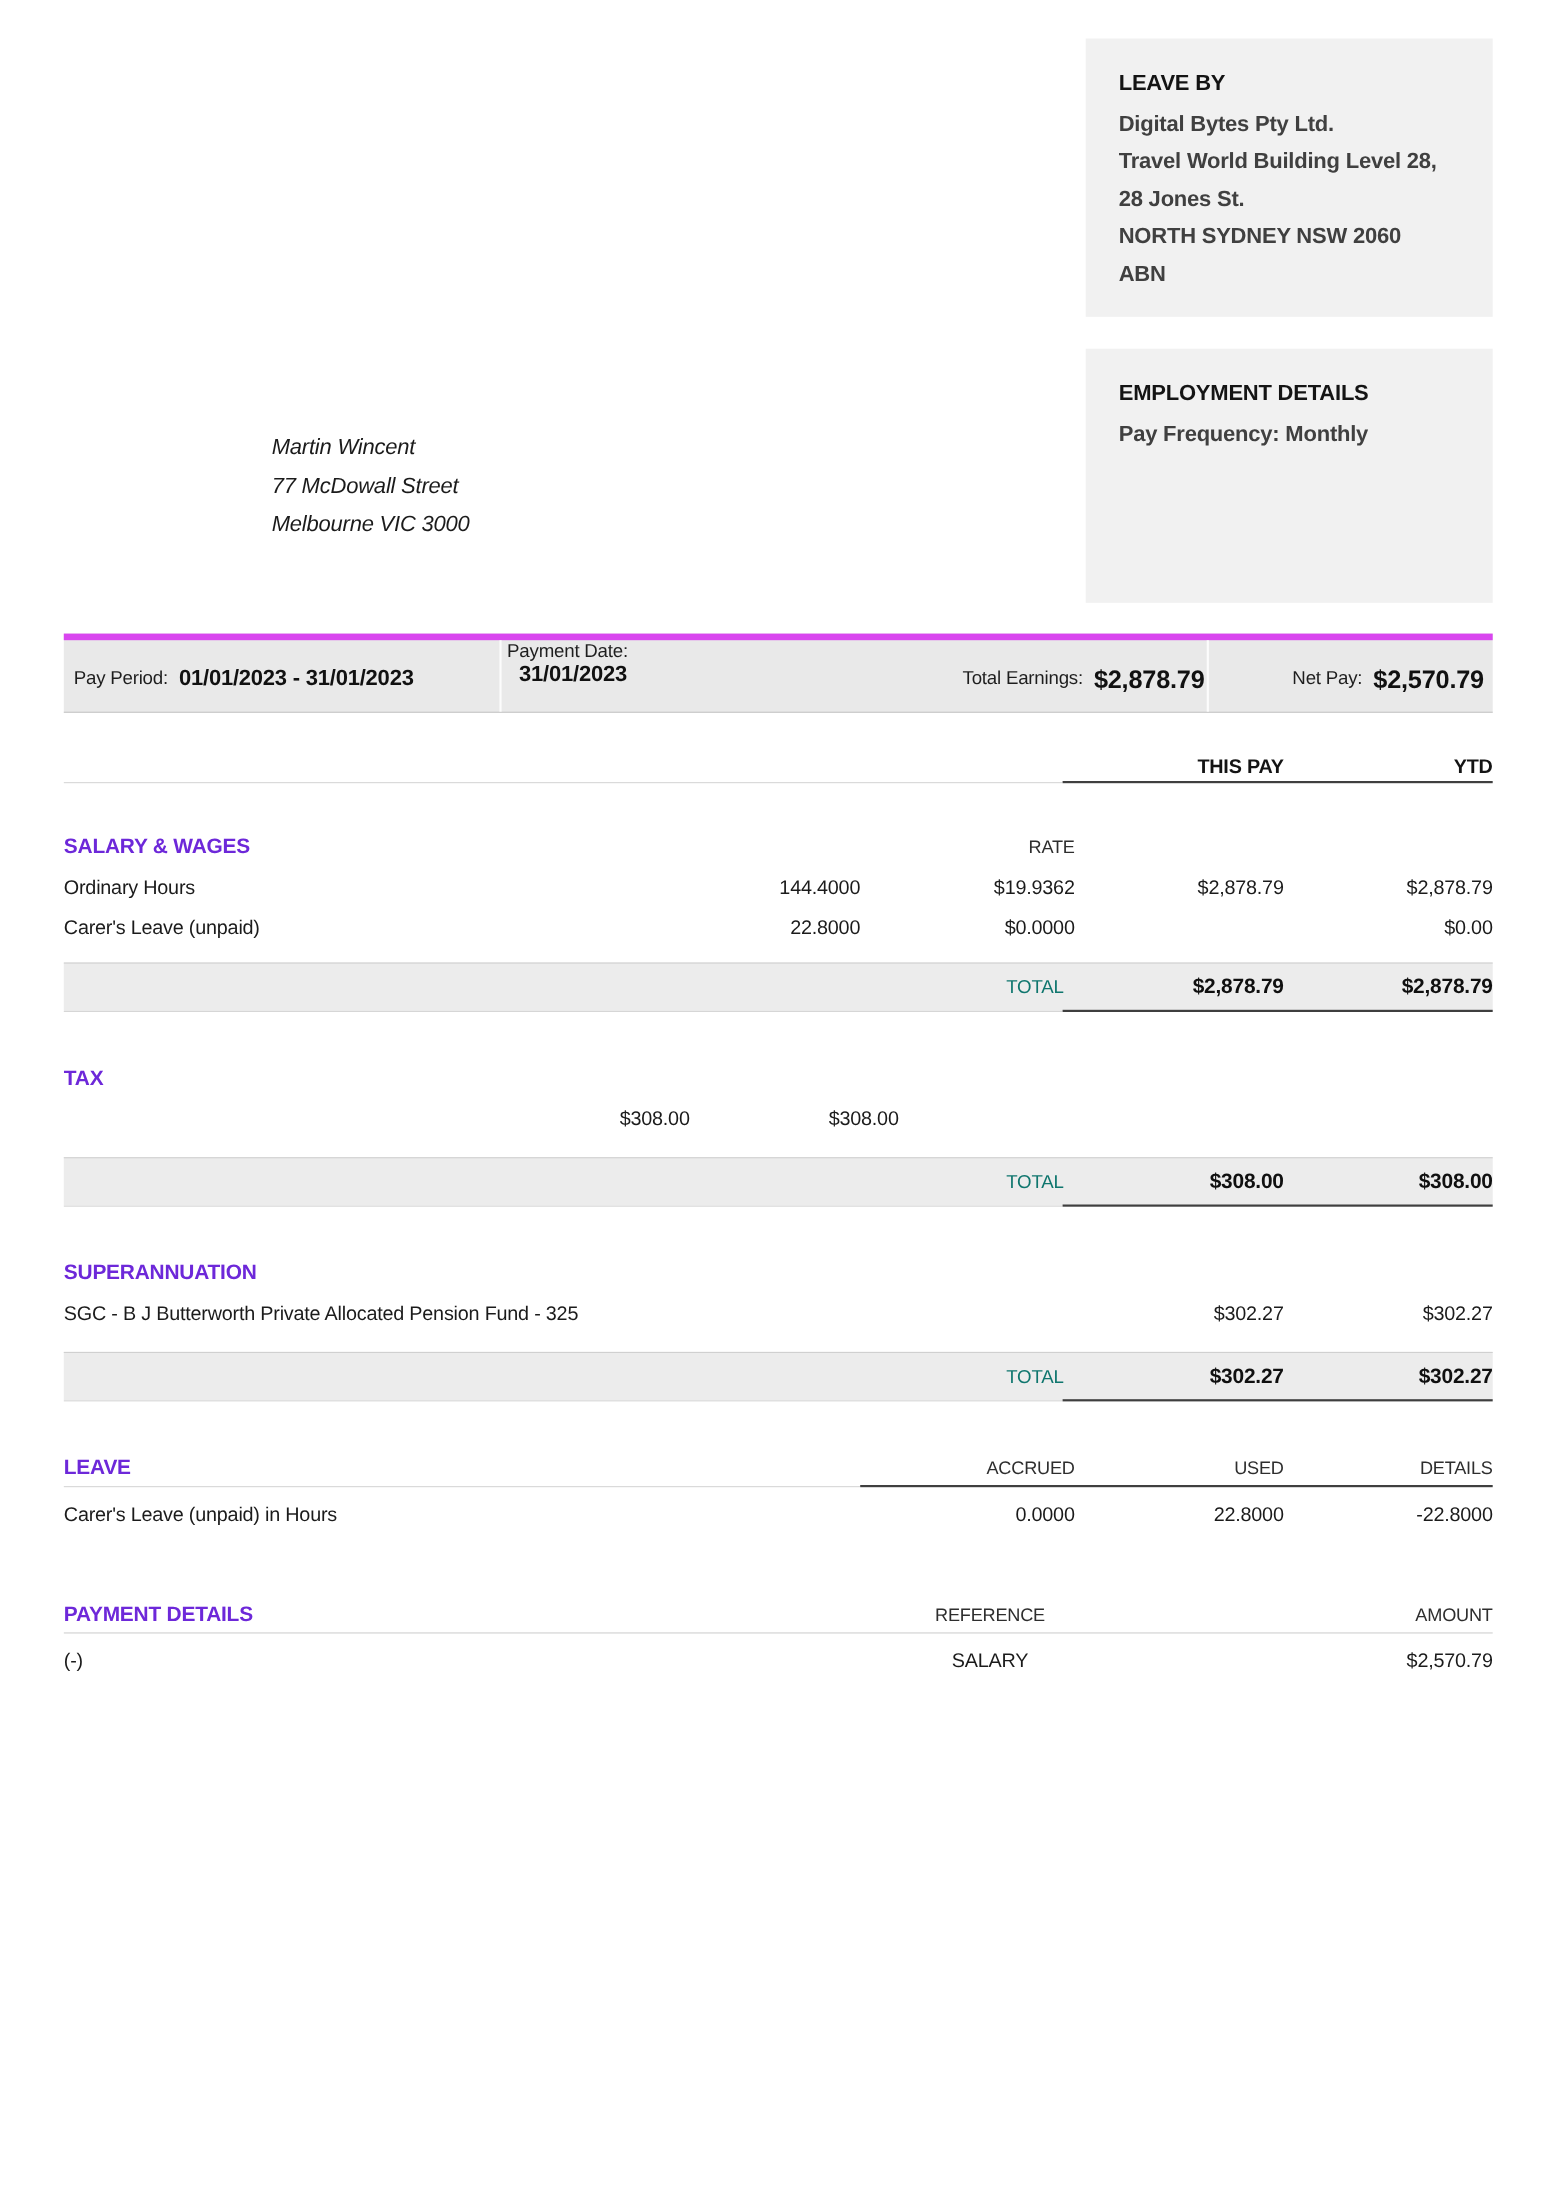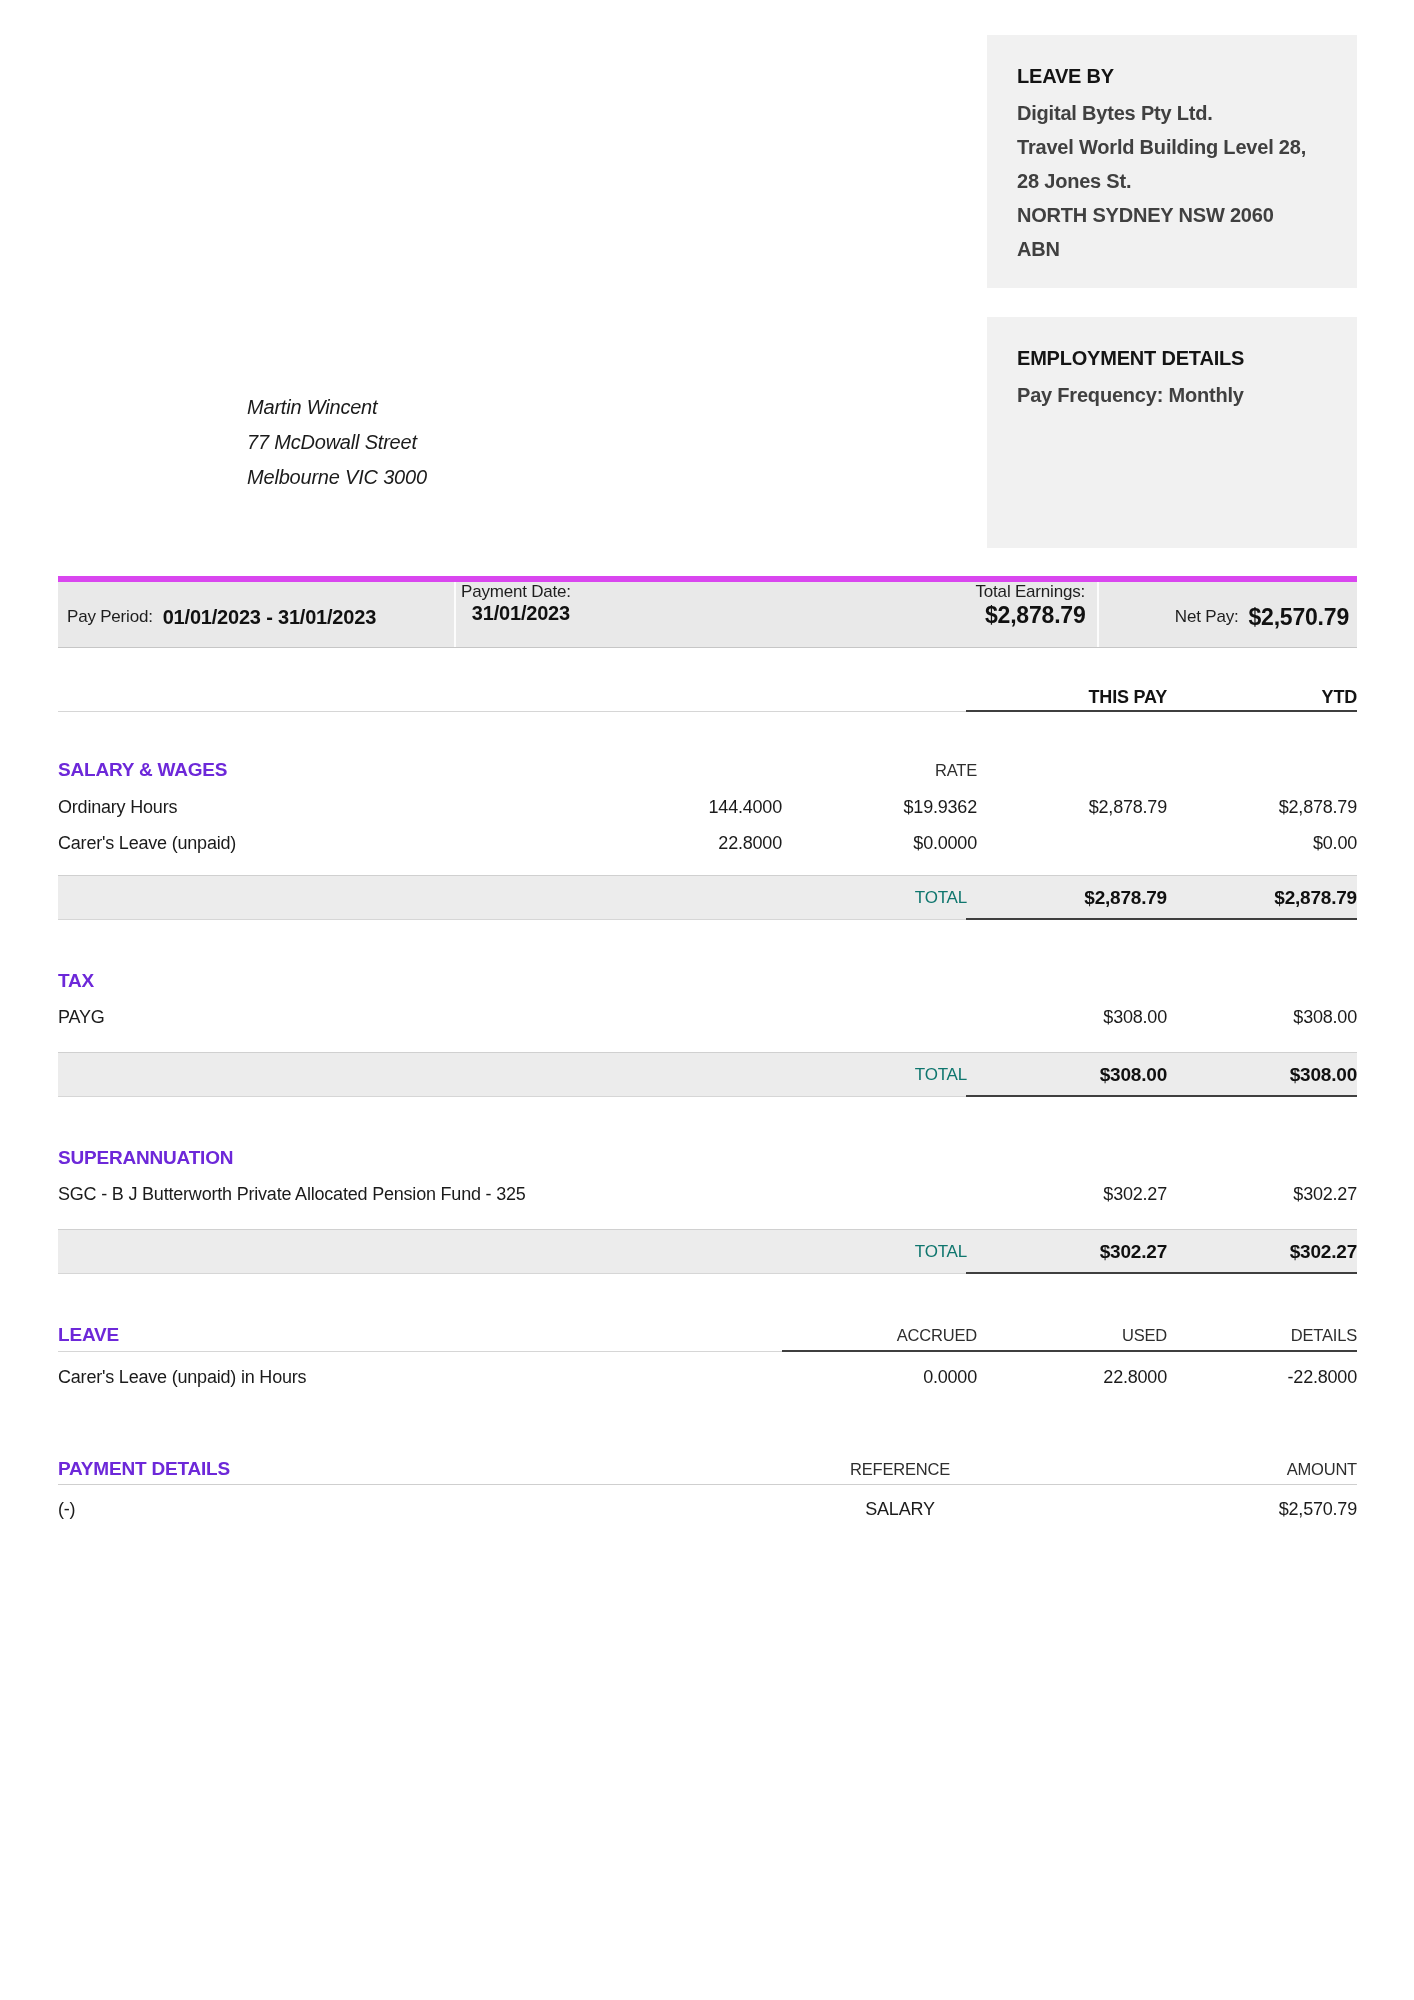--- a/index.html
+++ b/index.html
@@ -24,21 +24,21 @@
     background:#e9e9e9; border-top:6px solid #d946ef; border-bottom:1px solid #c6c6c6;
     box-sizing:border-box;
   }
   .bar .sep{position:absolute; top:0; bottom:0; width:2px; background:rgba(255,255,255,0.85);}
   .bar-group{position:absolute; top:0; height:70px; display:flex; align-items:center; white-space:nowrap;}
   .bar-label{font-size:17px; color:#1e1e1e; margin-right:10px;}
   .bar-value{font-size:20px; font-weight:bold; color:#111;}
   .bar-value.big{font-size:23px;}
   .g-period{left:9px;}
   .g-paydate{left:403px;flex-direction:column;}
-  .g-earnings{right:262px;flex-direction:column;}
+  .g-earnings{right:262px;}
   .g-netpay{right:8px;}
 
   
   .row{position:absolute; left:58px; width:1299px; display:flex; align-items:baseline; font-size:18px; line-height:26px;}
   .cd{width:540px; text-align:left;}
   .cdw{width:724px; text-align:left;}
   .ch{width:184px; text-align:right;}
   .cr{width:195px; text-align:right;}
   .cp{width:190px; text-align:right;}
   .cy{width:190px; text-align:right;}
@@ -172,21 +172,20 @@
     <span class="cp val">$2,878.79</span>
     <span class="cy val">$2,878.79</span>
   </div>
   <div class="rule u-salary-l"></div>
   <div class="rule dark u-salary-d"></div>
 
   <div class="row r-tax-head">
     <span class="cd sec-title">TAX</span>
   </div>
   <div class="row r-tax-1">
-    <span class="cd">PAYG</span>
     <span class="ch"></span>
     <span class="cr"></span>
     <span class="cp">$308.00</span>
     <span class="cy">$308.00</span>
   </div>
   <div class="band band-tax">
     <span class="spacer"></span>
     <span class="cr">TOTAL</span>
     <span class="cp val">$308.00</span>
     <span class="cy val">$308.00</span>

